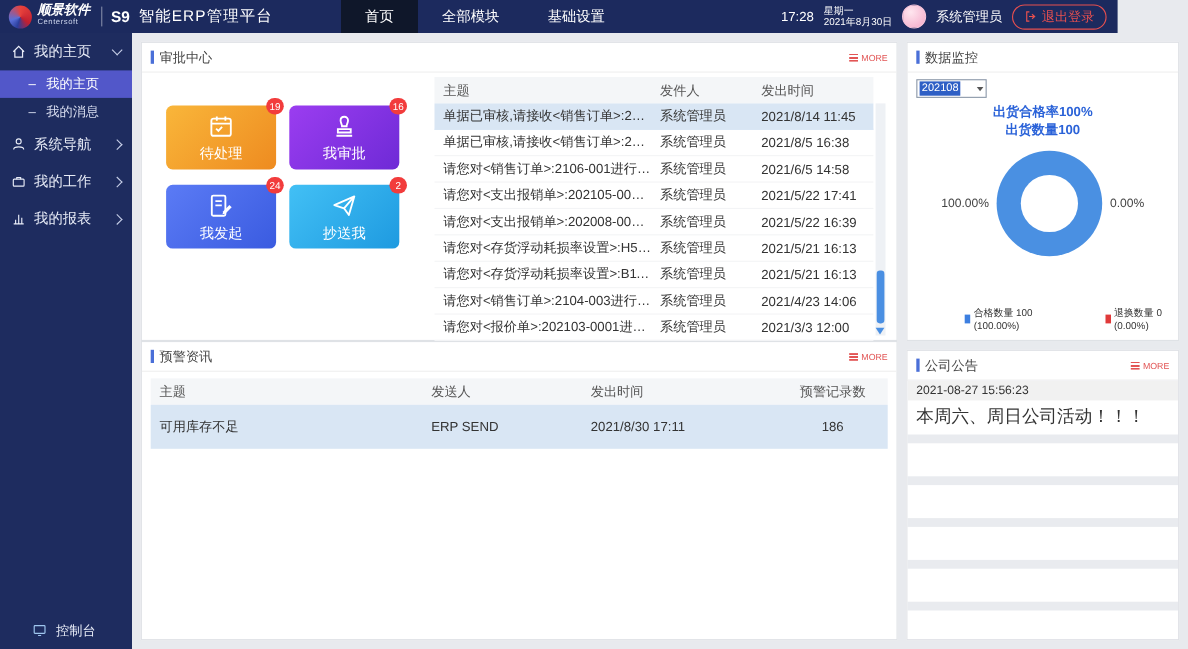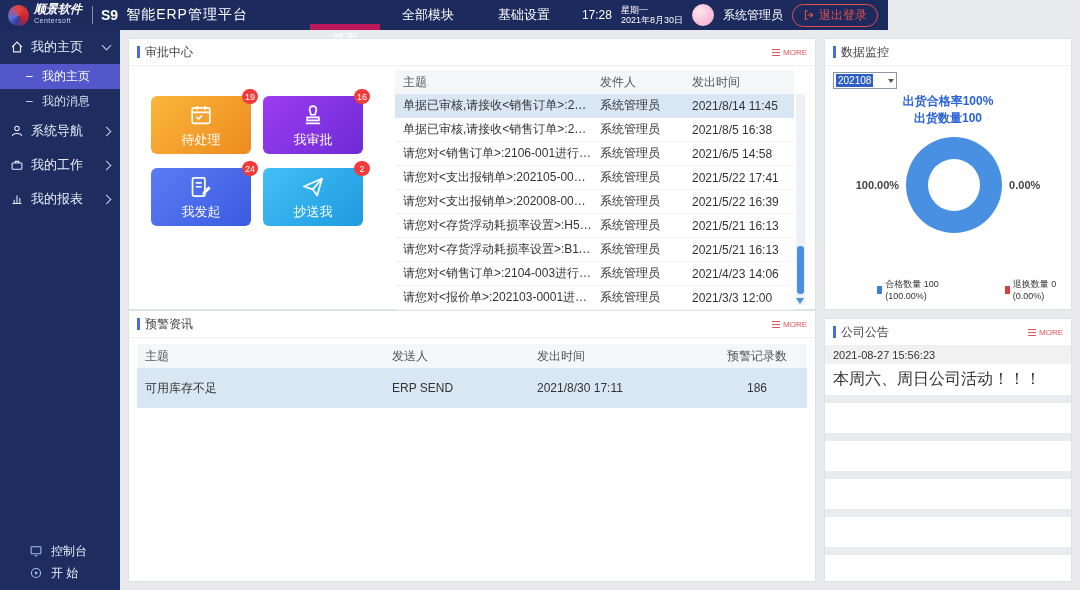--- a/index.html
+++ b/index.html
@@ -1,33 +1,33 @@
 <!DOCTYPE html>
 <html><head>
 <meta charset="utf-8">
 <style>
   html,body{margin:0;padding:0;}
   body{position:relative;width:1080px;height:590px;background:#e8eaee;overflow:hidden;
        font-family:"Liberation Sans","DejaVu Sans",sans-serif;-webkit-font-smoothing:antialiased;}
 
   
-  .header{position:absolute;top:0;left:0;width:888px;height:30px;background:#1c2a5e;
+  .header{position:absolute;top:0;left:0;width:1016px;height:30px;background:#1c2a5e;
           display:flex;align-items:center;color:#fff;z-index:5;}
   .logo{display:flex;align-items:center;gap:5px;padding-left:8px;}
   .logo-icon{width:21px;height:21px;border-radius:50%;
              background:conic-gradient(#e8423c,#c21f30 35%,#2b3f9e 55%,#5a6fd8 70%,#e8423c);}
   .logo-text{display:flex;flex-direction:column;line-height:11px;}
   .logo-cn{font-size:12px;font-weight:bold;font-style:italic;}
   .logo-en{font-size:7px;color:#cdd5ec;letter-spacing:.5px;}
   .vdiv{width:1px;height:18px;background:rgba(255,255,255,.45);margin:0 8px 0 10px;}
   .s9{font-size:14px;font-weight:bold;margin-right:8px;}
   .app-title{font-size:14px;letter-spacing:1px;}
   .tabs{display:flex;height:30px;margin-left:62px;}
   .tab{padding:0 22px;line-height:30px;font-size:13px;cursor:pointer;}
-  .tab.active{background:#be185d;margin-top:24px;}
+  .tab.active{background:#0f172a;}
   .hright{margin-left:auto;display:flex;align-items:center;gap:9px;padding-right:10px;}
   .clock{font-size:12px;}
   .datebox{display:flex;flex-direction:column;font-size:9px;line-height:10px;}
   .avatar{width:20px;height:20px;border-radius:50%;
           background:radial-gradient(circle at 35% 30%,#ffe6ef,#f4a8c8);border:1px solid #f7c5da;}
   .uname{font-size:12px;}
   .logout{display:flex;align-items:center;gap:4px;background:transparent;border:1px solid #e8504f;
           color:#e8504f;border-radius:12px;padding:2px 10px;font-size:12px;cursor:pointer;}
 
   
@@ -94,21 +94,21 @@
   .al-count{width:100px;flex:none;text-align:center;}
 
   
   .mon-body{flex:1;display:flex;flex-direction:column;padding:6px 8px 8px;min-height:0;}
   .mon-select{width:64px;height:17px;border:1px solid #8a97a8;background:#fff;display:flex;
               align-items:center;font-size:10px;cursor:pointer;box-sizing:border-box;padding:0 2px;}
   .sel-val{background:#2e5fc5;color:#fff;padding:0 2px;line-height:13px;}
   .sel-arrow{margin-left:auto;width:0;height:0;border-left:3.5px solid transparent;
              border-right:3.5px solid transparent;border-top:4.5px solid #555;}
   .mon-stats{text-align:center;margin-top:4px;color:#2a62d8;font-weight:bold;font-size:12px;line-height:17px;}
-  .donut-row{display:flex;align-items:center;justify-content:center;gap:7px;margin-top:10px;font-weight:bold;}
+  .donut-row{display:flex;align-items:center;justify-content:center;gap:7px;margin-top:10px;}
   .d-label{font-size:11px;color:#444;}
   .donut{width:96px;height:96px;border-radius:50%;background:#4a90e2;position:relative;flex:none;}
   .donut::after{content:"";position:absolute;inset:22px;background:#fff;border-radius:50%;}
   .mon-legend{margin-top:auto;display:flex;justify-content:center;align-items:center;gap:12px;
               font-size:9px;color:#333;}
   .leg{display:flex;align-items:center;gap:3px;padding-left:44px;}
   .sq{width:8px;height:8px;display:inline-block;}
   .sq-blue{background:#3d7fe0;}
   .sq-red{background:#e03a3a;}
 
@@ -202,27 +202,20 @@
     <span class="chev right"></span>
   </div>
   <div class="side-footer">
     <div class="side-foot">
       <svg width="14" height="14" viewBox="0 0 20 20">
           <rect x="3" y="4" width="14" height="10" rx="1" fill="none" stroke="#9fc6ee" stroke-width="1.5"></rect>
           <path d="M8 16.8 h4" stroke="#9fc6ee" stroke-width="1.5"></path>
         </svg>
       <span>控制台</span>
     </div>
-    <div class="side-foot">
-      <svg width="14" height="14" viewBox="0 0 20 20">
-          <circle cx="10" cy="10" r="6.5" fill="none" stroke="#9fc6ee" stroke-width="1.5"></circle>
-          <path d="M8.6 7.4 L13.2 10 L8.6 12.6 Z" fill="#9fc6ee"></path>
-        </svg>
-      <span>开 始</span>
-    </div>
   </div>
 </div>
 
 <div class="main">
 
   <div class="left-col">
 
     <div class="panel panel-approval">
       <div class="phead">
         <span class="pbar"></span>

